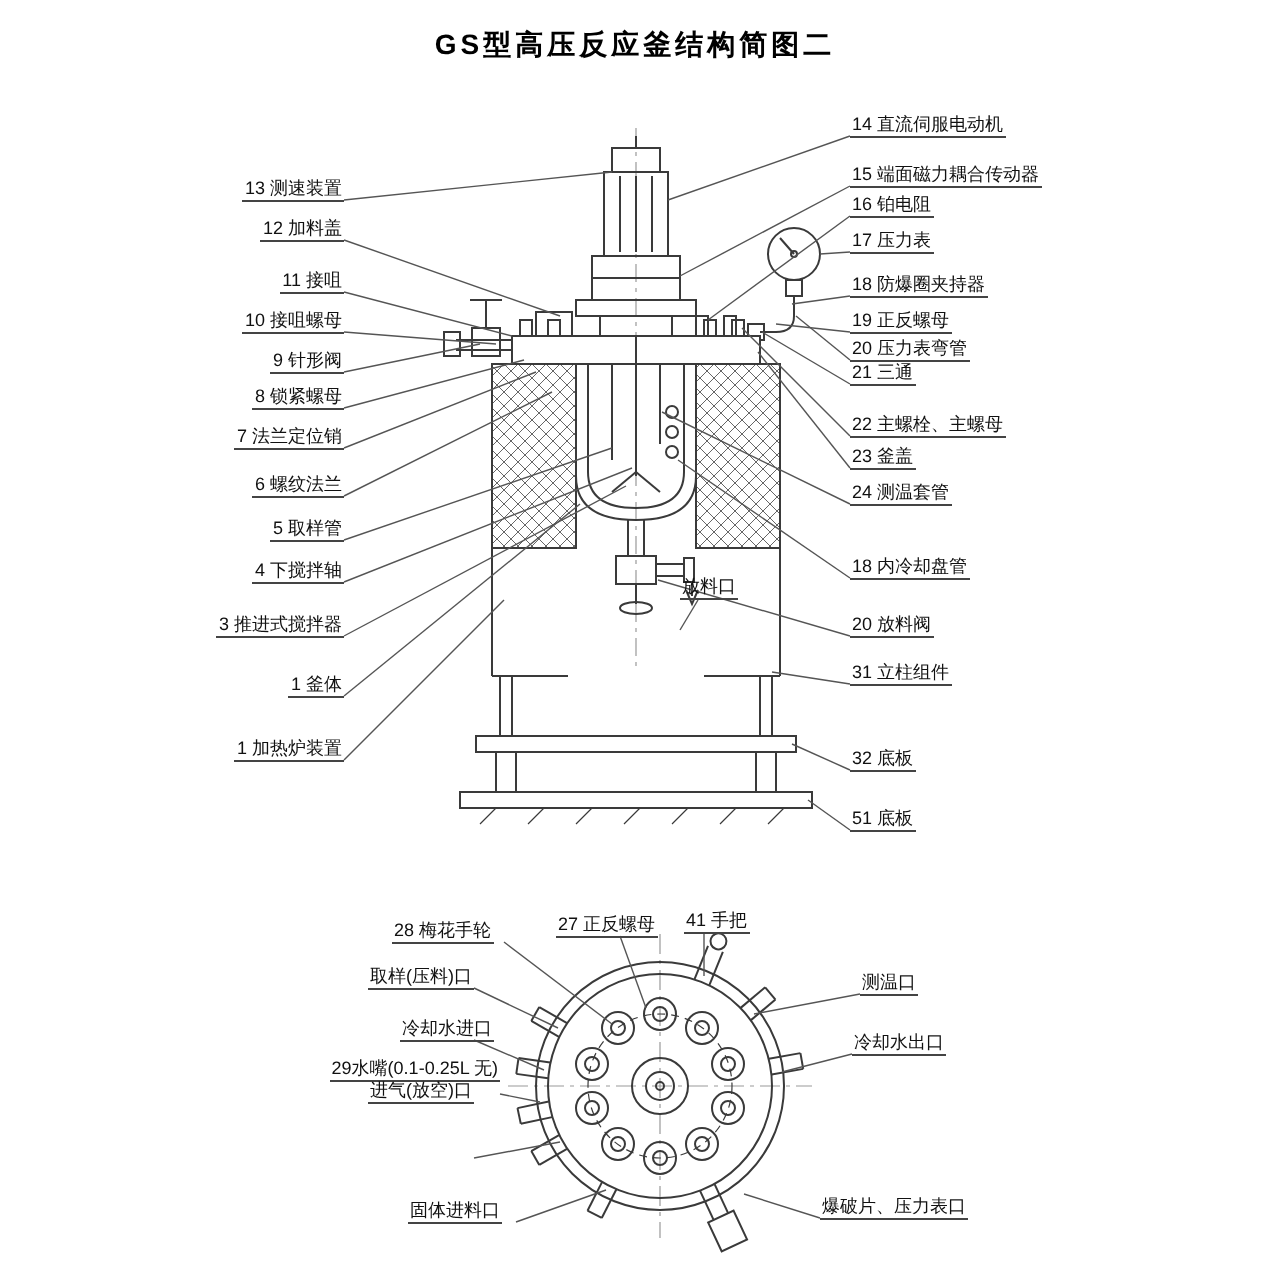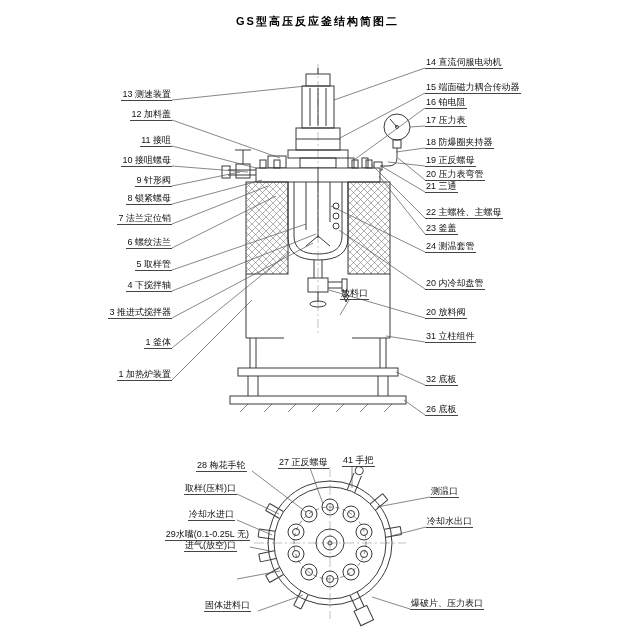--- a/index.html
+++ b/index.html
@@ -1,20 +1,20 @@
 <!DOCTYPE html>
 <html><head>
 <meta charset="utf-8">
 <style>
   html,body{margin:0;padding:0;background:#fff;}
   .page{position:relative;width:635px;height:635px;background:#fff;overflow:hidden;
         font-family:"Liberation Sans", sans-serif;color:#111;}
   svg{position:absolute;left:0;top:0;}
   .title{position:absolute;top:14px;left:0;width:100%;text-align:center;
-         font-size:11px;font-weight:bold;letter-spacing:2px;color:#000;}
+         font-size:14px;font-weight:bold;letter-spacing:2px;color:#000;}
   .lbl{position:absolute;font-size:9px;line-height:11px;white-space:nowrap;
        border-bottom:1px solid #444;padding:0 1px;color:#111;}
   .L{right:463px;text-align:left;}   
   .R{left:425px;text-align:left;}     
 </style>
 </head>
 <body>
 
 <div class="page">
 
@@ -266,33 +266,33 @@
   <div class="lbl R" style="top:82px">15 端面磁力耦合传动器</div>
   <div class="lbl R" style="top:97px">16 铂电阻</div>
   <div class="lbl R" style="top:115px">17 压力表</div>
   <div class="lbl R" style="top:137px">18 防爆圈夹持器</div>
   <div class="lbl R" style="top:155px">19 正反螺母</div>
   <div class="lbl R" style="top:169px">20 压力表弯管</div>
   <div class="lbl R" style="top:181px">21 三通</div>
   <div class="lbl R" style="top:207px">22 主螺栓、主螺母</div>
   <div class="lbl R" style="top:223px">23 釜盖</div>
   <div class="lbl R" style="top:241px">24 测温套管</div>
-  <div class="lbl R" style="top:278px">20 内冷却盘管</div>
+  <div class="lbl R" style="top:278px">18 内冷却盘管</div>
   <div class="lbl R" style="top:307px">20 放料阀</div>
   <div class="lbl R" style="top:331px">31 立柱组件</div>
   <div class="lbl R" style="top:374px">32 底板</div>
-  <div class="lbl R" style="top:404px">26 底板</div>
+  <div class="lbl R" style="top:404px">51 底板</div>
 
   <div class="lbl" style="left:340px;top:288px">放料口</div>
 
   <div class="lbl" style="left:196px;top:460px">28 梅花手轮</div>
   <div class="lbl" style="left:278px;top:457px">27 正反螺母</div>
   <div class="lbl" style="left:342px;top:455px">41 手把</div>
   <div class="lbl" style="right:398px;top:483px;text-align:left">取样(压料)口</div>
-  <div class="lbl" style="right:400px;top:509px;text-align:center">冷却水进口</div>
+  <div class="lbl" style="right:388px;top:509px;text-align:center">冷却水进口</div>
   <div class="lbl" style="right:385px;top:529px;text-align:center">29水嘴(0.1-0.25L 无)</div>
   <div class="lbl" style="right:398px;top:540px;text-align:left">进气(放空)口</div>
   <div class="lbl" style="left:204px;top:600px">固体进料口</div>
   <div class="lbl" style="left:430px;top:486px">测温口</div>
   <div class="lbl" style="left:426px;top:516px">冷却水出口</div>
   <div class="lbl" style="left:410px;top:598px">爆破片、压力表口</div>
 
 </div>
 
 </body></html>

